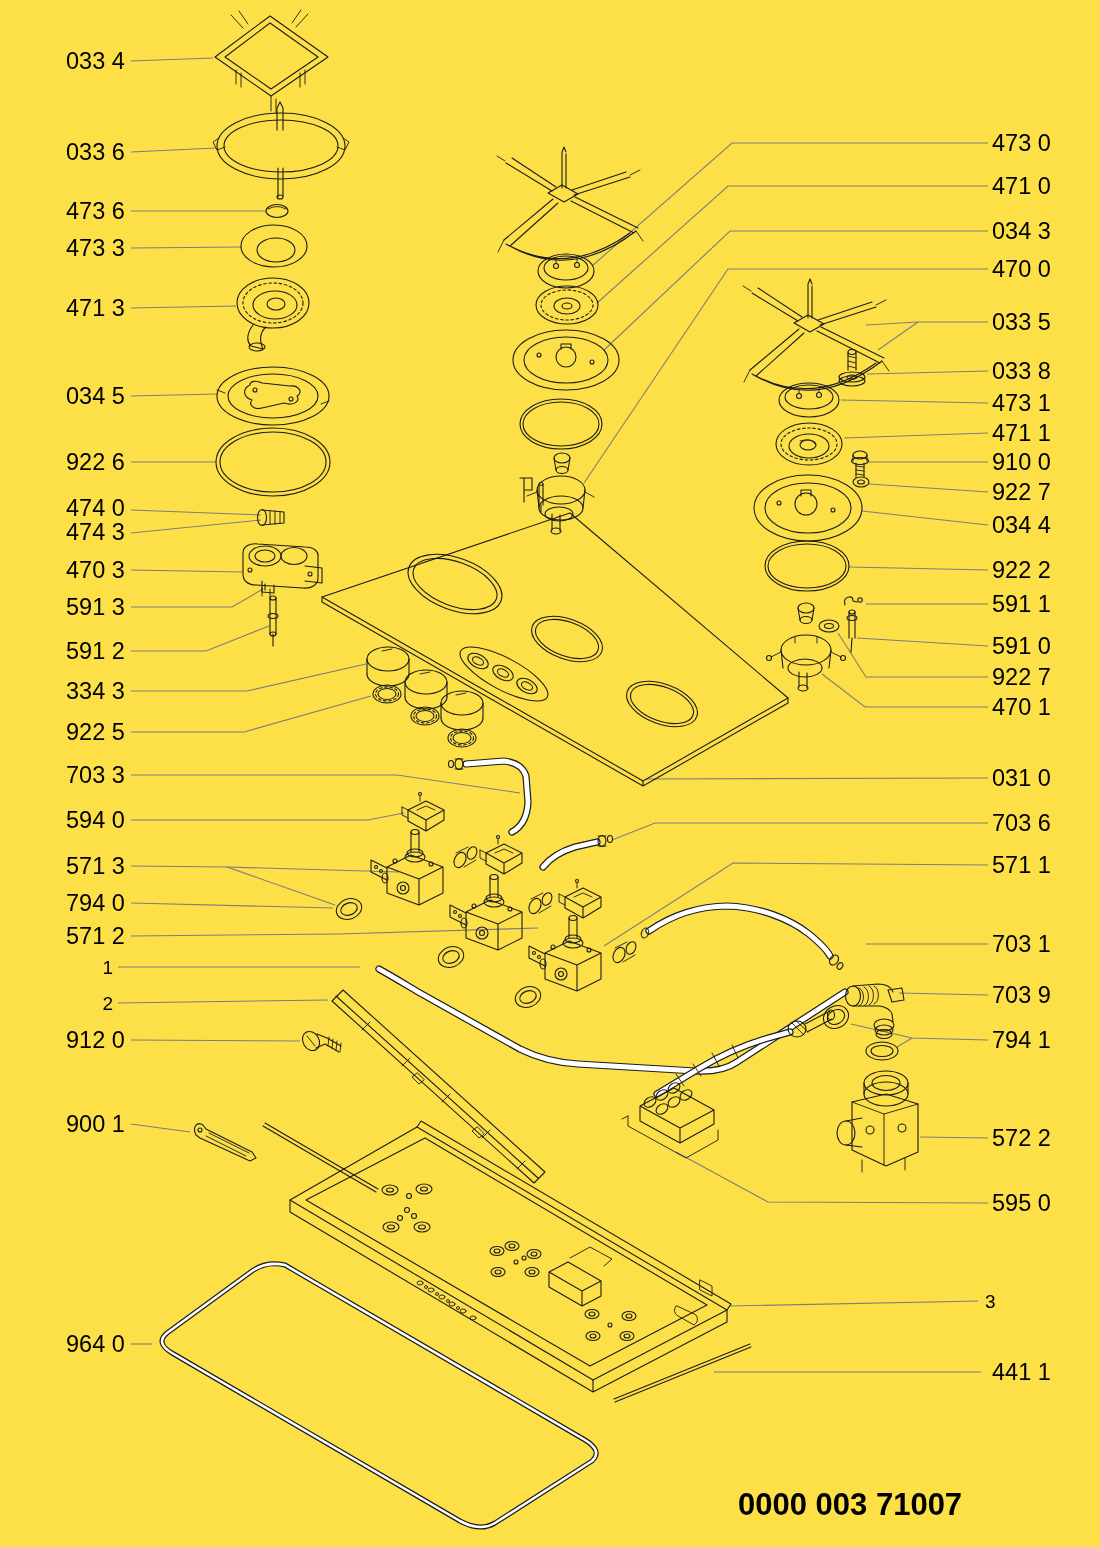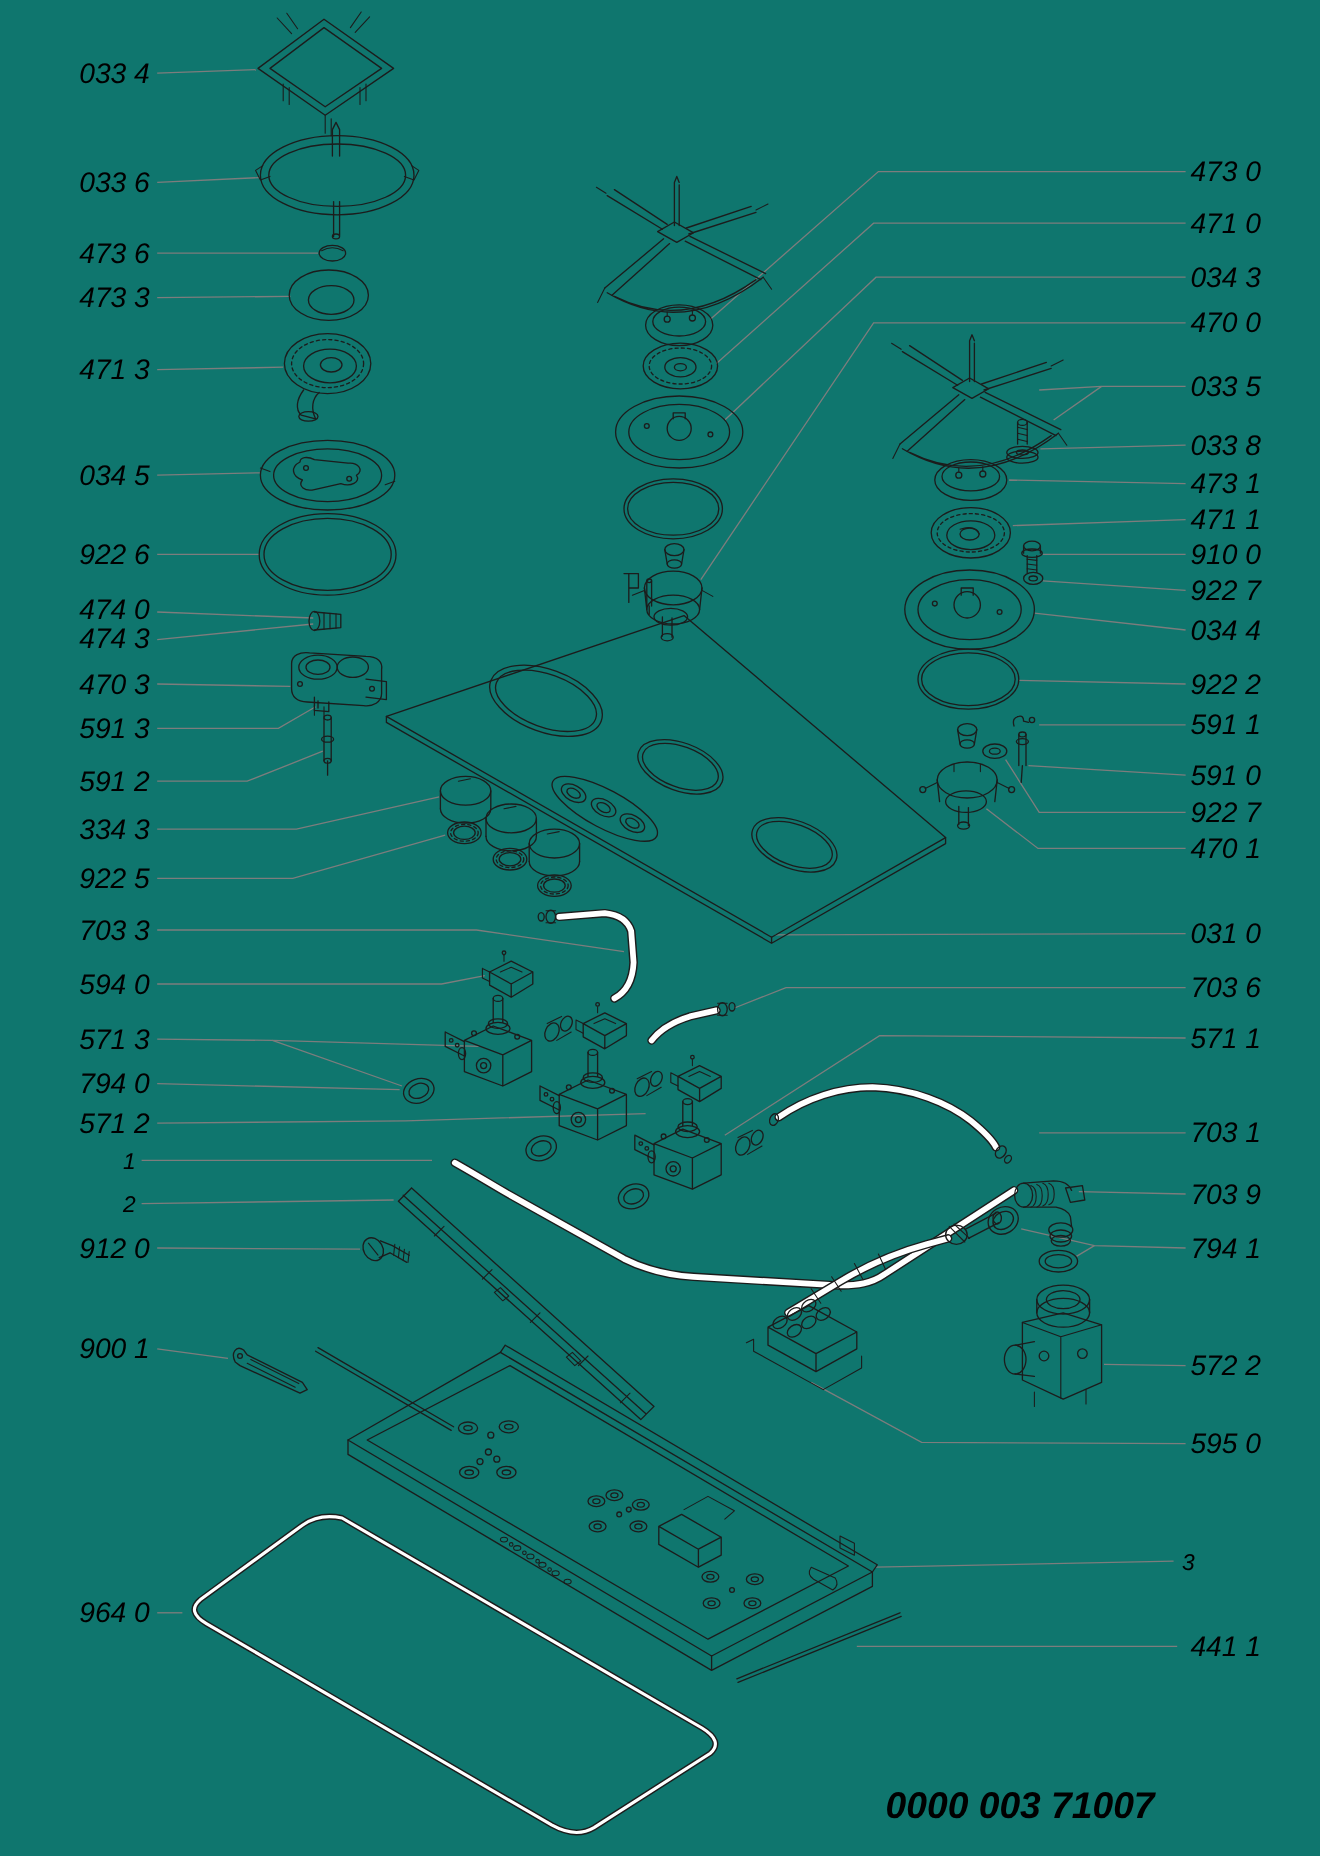--- a/index.html
+++ b/index.html
@@ -1,17 +1,17 @@
 <!DOCTYPE html>
 <html><head>
 <meta charset="utf-8">
 <style>
   html,body{margin:0;padding:0;background:#ffffff;}
-  .stage{position:relative;width:1100px;height:1547px;background:#0f766e;overflow:hidden;
-         font-family:"Liberation Sans",sans-serif;font-style:italic;}
+  .stage{position:relative;width:1100px;height:1547px;background:#fde047;overflow:hidden;
+         font-family:"Liberation Sans",sans-serif;}
   svg{position:absolute;left:0;top:0;}
   svg .lbl{font-family:"Liberation Sans",sans-serif;font-size:23.5px;fill:#000;}
   svg .lbl-sm{font-family:"Liberation Sans",sans-serif;font-size:19px;fill:#000;}
   svg .code{font-family:"Liberation Sans",sans-serif;font-size:31px;font-weight:bold;fill:#000;}
   svg .ln{stroke:#7d7d7d;stroke-width:1.1;fill:none;}
   svg .dw{stroke:#1c1c1c;stroke-width:1.1;fill:none;stroke-linecap:round;stroke-linejoin:round;}
   svg .dt{stroke:#1c1c1c;stroke-width:0.9;fill:none;stroke-linecap:round;}
   svg .dash{stroke-dasharray:2.6 2.6;}
   svg .po{stroke:#1c1c1c;stroke-width:7.2;fill:none;stroke-linecap:round;stroke-linejoin:round;}
   svg .pi{stroke:#ffffff;stroke-width:4.8;fill:none;stroke-linecap:round;stroke-linejoin:round;}

